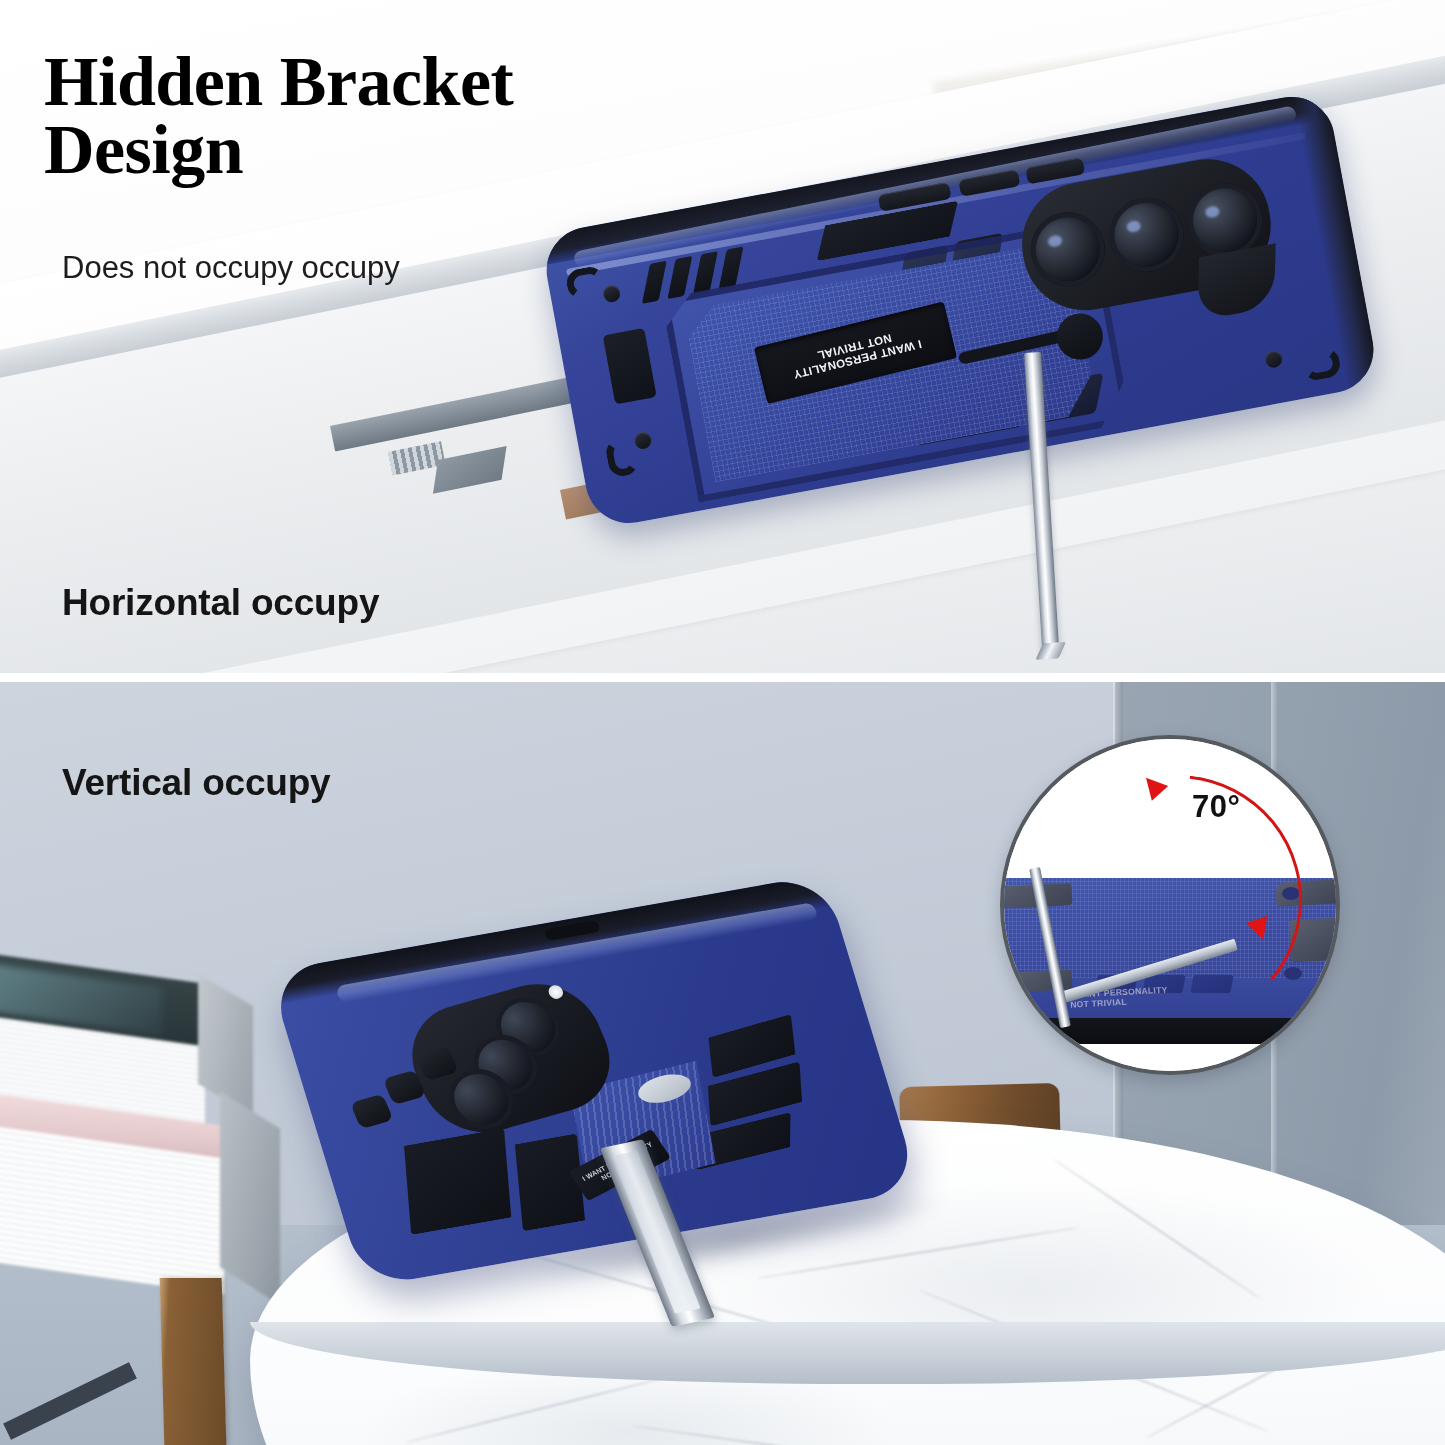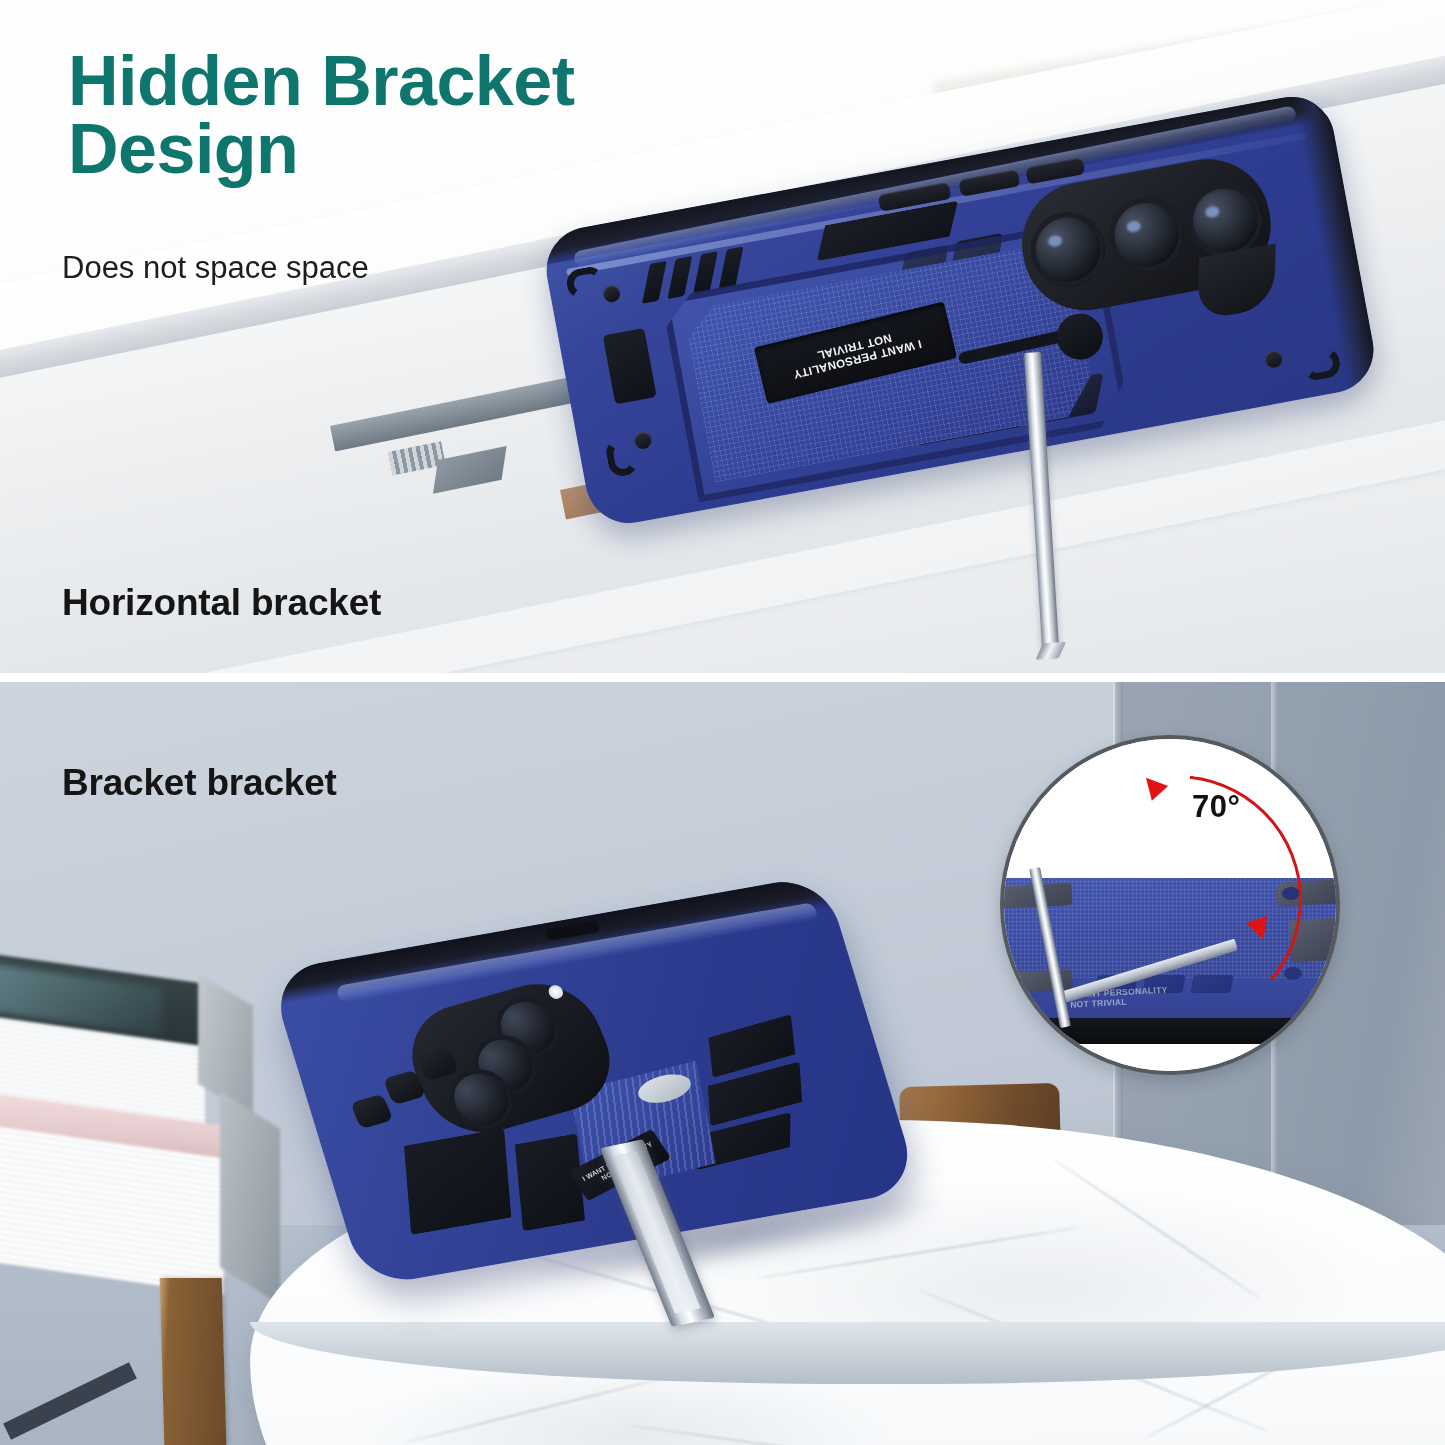--- a/index.html
+++ b/index.html
@@ -234,23 +234,23 @@
     box-shadow:0 2px 6px rgba(90,100,115,.4);
   }
   .kickstand:after {
     content:''; position:absolute; left:-3px; bottom:-7px; width:23px; height:16px;
     background:linear-gradient(90deg,#8d96a4,#f2f5f8 45%,#9aa2ae);
     transform:skewX(-28deg); border-radius:2px;
   }
 
   
   #headline {
-    position:absolute; left:68px; top:48px; z-index:20;
+    position:absolute; left:44px; top:48px; z-index:20;
     font-size:70px; font-weight:bold; line-height:.97;
-    color:#0f766e; letter-spacing:-.5px; max-width:640px;
+    color:#000000; letter-spacing:-.5px; max-width:640px;font-family:Liberation Serif, serif;
   }
   #subhead {
     position:absolute; left:62px; top:248px; z-index:20;
     font-size:31px; line-height:1.26; color:#1d1d1d; max-width:480px;
   }
   #label-horizontal {
     position:absolute; left:62px; top:582px; z-index:20;
     font-size:37px; font-weight:bold; color:#151515; letter-spacing:-.2px;
   }
 
@@ -613,23 +613,23 @@
           <div class="lens l2"></div>
           <div class="lens l3"></div>
           <div class="cam-flash"></div>
         </div>
       </div>
       <div class="kickstand"></div>
     </div>
 
     <h1 id="headline">Hidden Bracket Design</h1>
     <p id="subhead">
-      <span>Does not space space</span><br>
+      <span>Does not occupy occupy</span><br>
     </p>
-    <div id="label-horizontal">Horizontal bracket</div>
+    <div id="label-horizontal">Horizontal occupy</div>
   </div>
 
   <div id="panel-divider"></div>
 
   <div class="panel" id="panel-bottom">
     <div class="bot-bg"></div>
     <div class="bot-wall-panel"></div>
     <div class="bot-wall-seam"></div>
     <div class="bot-wall-seam2"></div>
     <div class="bot-floor"></div>
@@ -722,15 +722,15 @@
 NOT TRIVIAL</div>
     <div class="ins-stand-flat"></div>
     <div class="ins-stand-up"></div>
 
     <div class="ins-arc"></div>
     <div class="ins-arrow" id="ins-arrow-up"></div>
     <div class="ins-arrow" id="ins-arrow-dn"></div>
     <div id="ins-angle-label">70°</div>
   </div>
 
-  <div id="label-vertical">Bracket bracket</div>
+  <div id="label-vertical">Vertical occupy</div>
 
 </div>
 
 </body></html>

